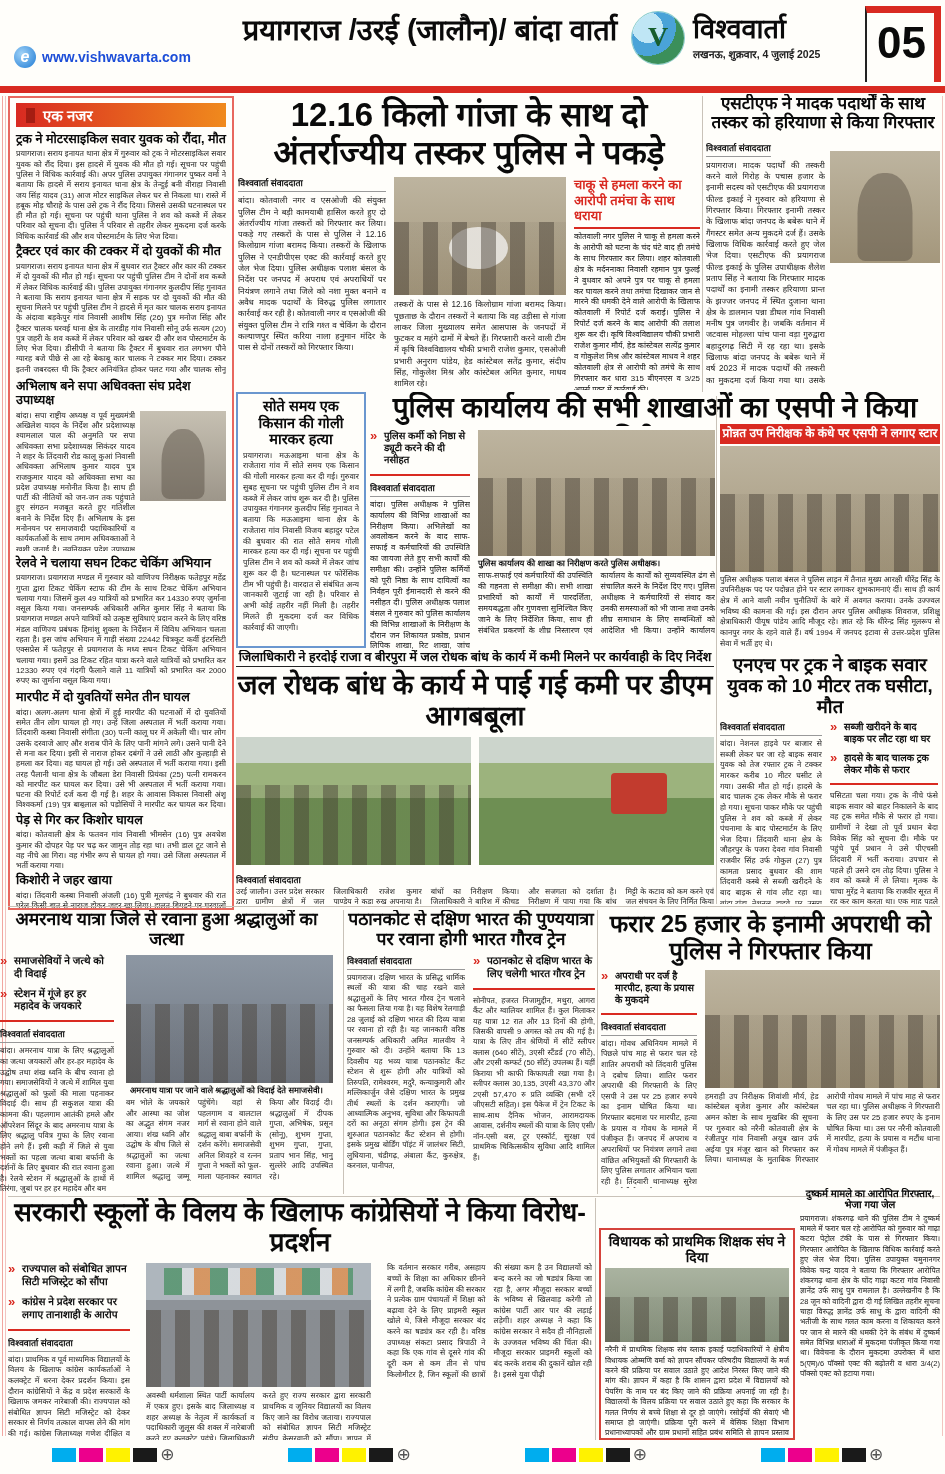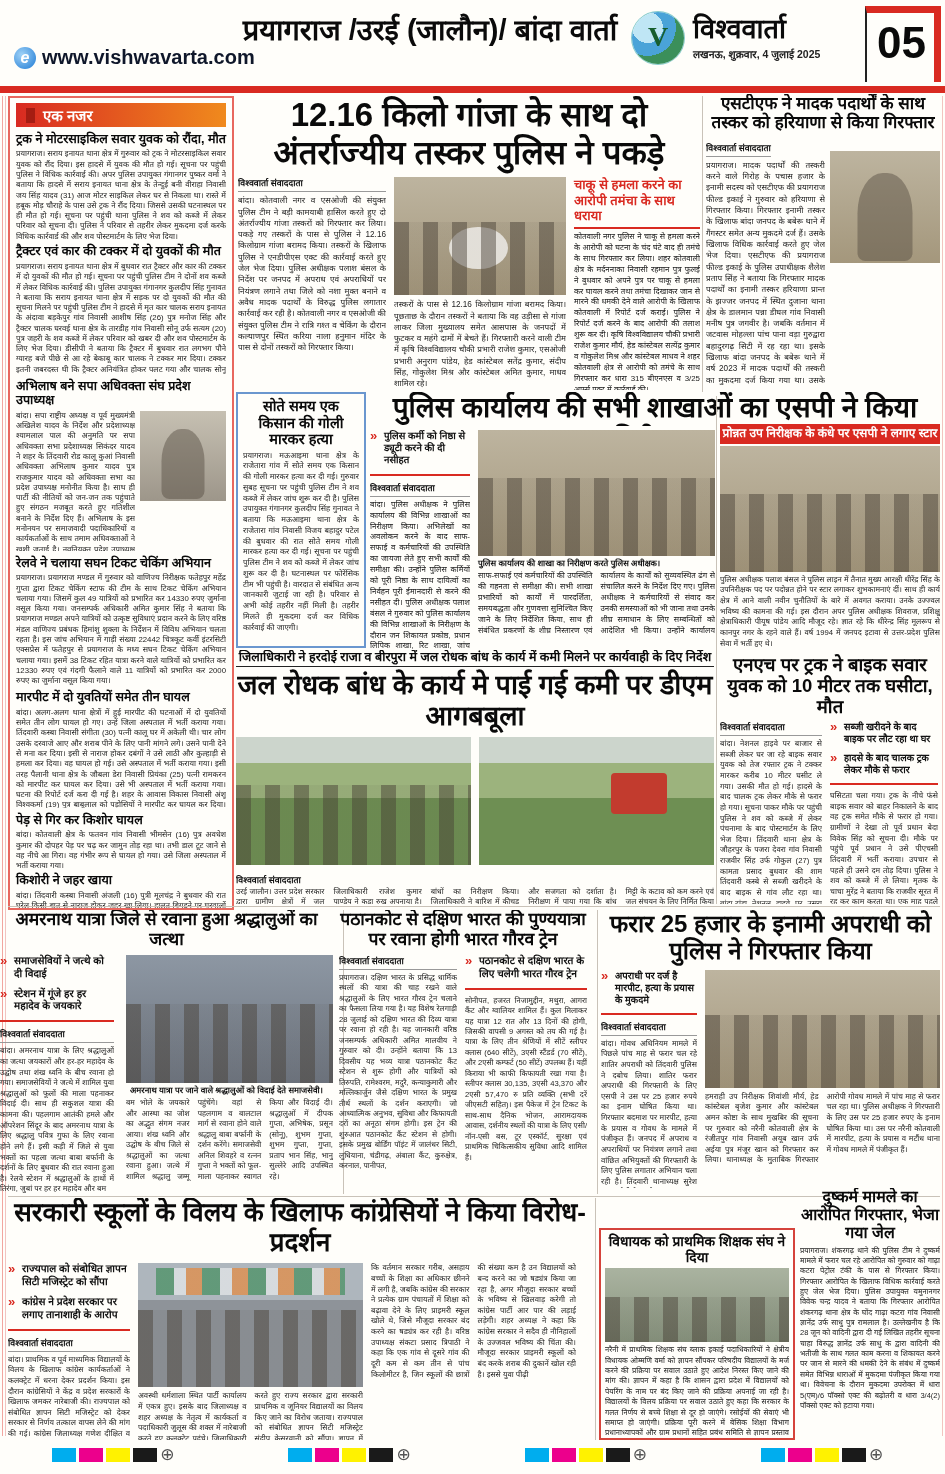--- a/index.html
+++ b/index.html
@@ -38,21 +38,21 @@
   .regmark i{width:24px;height:14px;display:block}
   .regsym{font-size:17px;color:#555;line-height:14px;font-style:normal}
 </style>
 </head>
 <body>
 
 <div class="page">
 
   <div class="abs" style="left:14px;top:46px;display:flex;align-items:center;gap:6px">
     <span style="width:22px;height:22px;border-radius:50%;background:radial-gradient(circle at 35% 35%,#9fd2f7,#1e7ad4);color:#fff;font-weight:bold;font-style:italic;font-size:16px;text-align:center;line-height:22px;display:block">e</span>
-    <span style="font-weight:bold;font-size:20px;color:#0f172a">www.vishwavarta.com</span>
+    <span style="font-weight:bold;font-size:14px;color:#1d4ed8">www.vishwavarta.com</span>
   </div>
   <div class="abs hl" style="left:230px;top:14px;width:400px;font-size:29px">प्रयागराज /उरई (जालौन)/ बांदा वार्ता</div>
   <div class="abs" style="left:632px;top:12px;display:flex;gap:9px;align-items:center">
     <span style="width:52px;height:52px;border-radius:50%;display:block;position:relative;background:radial-gradient(circle at 30% 30%,#bfe6f5 0 30%,#4aa3d8 30% 55%,#3b8f5a 55% 100%);box-shadow:0 0 0 1px #8cc">
       <b style="position:absolute;left:50%;top:50%;transform:translate(-50%,-52%);font-size:28px;color:#175e2e;font-family:'Liberation Serif',serif">V</b>
     </span>
     <span>
       <b style="display:block;font-size:27px;color:#0a0a0a;line-height:1.05">विश्ववार्ता</b>
       <span style="display:block;font-size:10.5px;font-weight:bold;color:#222;margin-top:3px">लखनऊ,   शुक्रवार, 4 जुलाई 2025</span>
     </span>
@@ -210,21 +210,21 @@
       <div style="width:207px">
         <div class="ph people" style="width:207px;height:128px;background:linear-gradient(180deg,#8d97a3,#6e7580)"></div>
         <div class="caption" style="margin:2px 4px 3px">अमरनाथ यात्रा पर जाने वाले श्रद्धालुओं को विदाई देते समाजसेवी।</div>
         <div class="body cols3" style="height:96px;font-size:7.6px">बम भोले के जयकारे और आस्था का जोश का अद्भुत संगम नजर आया। शंख ध्वनि और उद्घोष के बीच जिले से श्रद्धालुओं का जत्था रवाना हुआ। जत्थे में शामिल श्रद्धालु जम्मू पहुंचेंगे। वहां से पहलगाम व बालटाल मार्ग से रवाना होने वाले श्रद्धालु बाबा बर्फानी के दर्शन करेंगे। समाजसेवी अनिल शिवहरे व रत्नन गुप्ता ने भक्तों को फूल-माला पहनाकर स्वागत किया और विदाई दी। श्रद्धालुओं में दीपक गुप्ता, अभिषेक, प्रसून (सोनू), शुभम गुप्ता, शुभम गुप्ता, गुप्ता, प्रताप भान सिंह, भानु सुल्लेरे आदि उपस्थित रहे।</div>
       </div>
     </div>
   </section>
 
   <div class="abs vline" style="left:343px;top:910px;height:284px"></div>
 
-  <section class="abs sec" style="left:339px;top:910px;width:248px;height:284px">
+  <section class="abs sec" style="left:347px;top:910px;width:248px;height:284px">
     <h2 class="hl" style="font-size:17.5px">पठानकोट से दक्षिण भारत की पुण्ययात्रा पर रवाना होगी भारत गौरव ट्रेन</h2>
     <div style="display:flex;gap:8px;margin-top:5px">
       <div style="width:118px">
         <span class="byline">विश्ववार्ता संवाददाता</span>
         <div class="body" style="height:214px;font-size:7.6px">प्रयागराज। दक्षिण भारत के प्रसिद्ध धार्मिक स्थलों की यात्रा की चाह रखने वाले श्रद्धालुओं के लिए भारत गौरव ट्रेन चलाने का फैसला लिया गया है। यह विशेष रेलगाड़ी 28 जुलाई को दक्षिण भारत की दिव्य यात्रा पर रवाना हो रही है। यह जानकारी वरिष्ठ जनसम्पर्क अधिकारी अमित मालवीय ने गुरुवार को दी। उन्होंने बताया कि 13 दिवसीय यह भव्य यात्रा पठानकोट कैंट स्टेशन से शुरू होगी और यात्रियों को तिरुपति, रामेश्वरम, मदुरै, कन्याकुमारी और मल्लिकार्जुन जैसे दक्षिण भारत के प्रमुख तीर्थ स्थलों के दर्शन कराएगी। जो आध्यात्मिक अनुभव, सुविधा और किफायती दरों का अनूठा संगम होगी। इस ट्रेन की शुरुआत पठानकोट कैंट स्टेशन से होगी। इसके प्रमुख बोर्डिंग पॉइंट में जालंधर सिटी, लुधियाना, चंडीगढ़, अंबाला कैंट, कुरुक्षेत्र, करनाल, पानीपत,</div>
       </div>
       <div style="width:122px">
         <div class="b">पठानकोट से दक्षिण भारत के लिए चलेगी भारत गौरव ट्रेन</div>
         <div class="redrule"></div>
         <div class="body" style="height:196px;font-size:7.6px">सोनीपत, हजरत निजामुद्दीन, मथुरा, आगरा कैंट और ग्वालियर शामिल हैं। कुल मिलाकर यह यात्रा 12 रात और 13 दिनों की होगी, जिसकी वापसी 9 अगस्त को तय की गई है। यात्रा के लिए तीन श्रेणियों में सीटें स्लीपर क्लास (640 सीटें), 3एसी स्टैंडर्ड (70 सीटें), और 2एसी कम्फर्ट (50 सीटें) उपलब्ध हैं। यहीं किराया भी काफी किफायती रखा गया है। स्लीपर क्लास 30,135, 3एसी 43,370 और 2एसी 57,470 रु प्रति व्यक्ति (सभी दरें जीएसटी सहित)। इस पैकेज में ट्रेन टिकट के साथ-साथ दैनिक भोजन, आरामदायक आवास, दर्शनीय स्थलों की यात्रा के लिए एसी/नॉन-एसी बस, टूर एस्कॉर्ट, सुरक्षा एवं प्राथमिक चिकित्सकीय सुविधा आदि शामिल हैं।</div>
@@ -247,21 +247,21 @@
         <div class="ph khaki people" style="width:235px;height:118px"></div>
         <div class="body cols2" style="height:96px;font-size:7.7px;margin-top:4px">हमराही उप निरीक्षक शिवांशी मौर्य, हेड कांस्टेबल बृजेश कुमार और कांस्टेबल अमन कोष्टा के साथ मुखबिर की सूचना पर गुरुवार को नरैनी कोतवाली क्षेत्र के रंजीतपुर गांव निवासी अयूब खान उर्फ अईया पुत्र मंजूर खान को गिरफ्तार कर लिया। थानाध्यक्ष के मुताबिक गिरफ्तार आरोपी गोवध मामले में पांच माह से फरार चल रहा था। पुलिस अधीक्षक ने गिरफ्तारी के लिए उस पर 25 हजार रुपए के इनाम घोषित किया था। उस पर नरैनी कोतवाली में मारपीट, हत्या के प्रयास व मटौंध थाना में गोवध मामले में पंजीकृत हैं।</div>
       </div>
     </div>
   </section>
 
   <div class="abs hline" style="left:8px;top:1196px;width:932px"></div>
 
   <section class="abs sec" style="left:8px;top:1198px;width:584px;height:242px">
     <h2 class="hl" style="font-size:26px">सरकारी स्कूलों के विलय के खिलाफ कांग्रेसियों ने किया विरोध-प्रदर्शन</h2>
-    <div style="display:flex;gap:8px;margin-top:6px">
+    <div style="display:flex;gap:16px;margin-top:6px">
       <div style="width:122px">
         <div class="b">राज्यपाल को संबोधित ज्ञापन सिटी मजिस्ट्रेट को सौंपा</div>
         <div class="b">कांग्रेस ने प्रदेश सरकार पर लगाए तानाशाही के आरोप</div>
         <div class="redrule"></div>
         <span class="byline">विश्ववार्ता संवाददाता</span>
         <div class="body" style="height:120px;font-size:7.7px">बांदा। प्राथमिक व पूर्व माध्यमिक विद्यालयों के विलय के खिलाफ कांग्रेस कार्यकर्ताओं ने कलक्ट्रेट में धरना देकर प्रदर्शन किया। इस दौरान कांग्रेसियों ने केंद्र व प्रदेश सरकारों के खिलाफ जमकर नारेबाजी की। राज्यपाल को संबोधित ज्ञापन सिटी मजिस्ट्रेट को देकर सरकार से निर्णय तत्काल वापस लेने की मांग की गई। कांग्रेस जिलाध्यक्ष गणेश दीक्षित व शहर अध्यक्ष अफसाना शाह की अगुवाई में पदाधिकारी व कार्यकर्ता स्टेशन रोड</div>
       </div>
       <div style="width:225px">
         <div class="ph people flags" style="width:225px;height:124px;background:linear-gradient(180deg,#aeb6bd 0 30%,#8e9399 30% 100%)"></div>
         <div class="body cols2" style="height:70px;font-size:7.7px;margin-top:4px">अवस्थी धर्मशाला स्थित पार्टी कार्यालय में एकत्र हुए। इसके बाद जिलाध्यक्ष व शहर अध्यक्ष के नेतृत्व में कार्यकर्ता व पदाधिकारी जुलूस की शक्ल में नारेबाजी करते हुए कलक्ट्रेट पहुंचे। जिलाधिकारी कार्यालय के बाहर कांग्रेसियों ने नारेबाजी करते हुए राज्य सरकार द्वारा सरकारी प्राथमिक व जूनियर विद्यालयों का विलय किए जाने का विरोध जताया। राज्यपाल को संबोधित ज्ञापन सिटी मजिस्ट्रेट संदीप केसरवानी को सौंपा। ज्ञापन में कहा है कि सरकार के पांच हजार प्राथमिक व जूनियर विद्यालयों को विलय किए जाने के फैसले का विरोध किया जा रहा है। यह निर्णय न केवल शिक्षा के अधिकार और संविधान की मूल भावना के विरुद्ध है, बल्कि यह युवाओं-छात्रों व बेरोजगारी के लिए हानिकारक है। इससे शिक्षा पर प्रतिकूल प्रभाव पड़ेगा। कांग्रेस जिलाध्यक्ष ने आरोप लगाया</div>
@@ -274,21 +274,21 @@
 
   <div class="abs vline" style="left:595px;top:1198px;height:242px"></div>
 
   <section class="abs sec" style="left:599px;top:1228px;width:196px;height:212px;border:2px solid #d5433b;padding:4px">
     <h3 class="hl" style="font-size:13.8px">विधायक को प्राथमिक शिक्षक संघ ने दिया</h3>
     <div class="ph people" style="width:184px;height:74px;margin:3px 0;background:linear-gradient(180deg,#aab3a0,#87937e)"></div>
     <div class="body" style="height:108px;font-size:7.5px">नरैनी में प्राथमिक शिक्षक संघ ब्लाक इकाई पदाधिकारियों ने क्षेत्रीय विधायक ओम्मणि वर्मा को ज्ञापन सौंपकर परिषदीय विद्यालयों के मर्ज करने की प्रक्रिया पर सवाल उठाते हुए आदेश निरस्त किए जाने की मांग की। ज्ञापन में कहा है कि शासन द्वारा प्रदेश में विद्यालयों को पेयरिंग के नाम पर बंद किए जाने की प्रक्रिया अपनाई जा रही है। विद्यालयों के विलय प्रक्रिया पर सवाल उठाते हुए कहा कि सरकार के गलत निर्णय से बच्चे शिक्षा से दूर हो जाएंगे। रसोईयों की सेवाएं भी समाप्त हो जाएंगी। प्रक्रिया पूरी करने में बेसिक शिक्षा विभाग प्रधानाध्यापकों और ग्राम प्रधानों सहित प्रबंध समिति से ज्ञापन प्रस्ताव मांगा है। जबकि शिक्षक संघ लगातार विरोध कर रहा है। संघ पदाधिकारियों ने मुख्यमंत्री से आदेश वापस लेने की मांग की। इस दौरान विनय प्रताप सिंह, सुनील वर्मा, गणेश यादव, शिवचंद्र, विनय कुमार सहित तमाम शिक्षक मौजूद रहे।</div>
   </section>
 
   <section class="abs sec" style="left:800px;top:1188px;width:140px;height:252px">
-    <h3 class="hl" style="font-size:16px">दुष्कर्म मामले का आरोपित गिरफ्तार, भेजा गया जेल</h3>
+    <h3 class="hl" style="font-size:10px">दुष्कर्म मामले का आरोपित गिरफ्तार, भेजा गया जेल</h3>
     <div class="body" style="height:212px;font-size:7.5px;margin-top:3px">प्रयागराज। शंकरगढ़ थाने की पुलिस टीम ने दुष्कर्म मामले में फरार चल रहे आरोपित को गुरुवार को गाढ़ा कटरा पेट्रोल टंकी के पास से गिरफ्तार किया। गिरफ्तार आरोपित के खिलाफ विधिक कार्रवाई करते हुए जेल भेज दिया। पुलिस उपायुक्त यमुनानगर विवेक चन्द्र यादव ने बताया कि गिरफ्तार आरोपित शंकरगढ़ थाना क्षेत्र के घोंद गाढ़ा कटरा गांव निवासी ज्ञानेंद्र उर्फ साधु पुत्र रामलाल है। उल्लेखनीय है कि 28 जून को वादिनी द्वारा दी गई लिखित तहरीर सूचना चाहा विरुद्ध ज्ञानेंद्र उर्फ साधु के द्वारा वादिनी की भतीजी के साथ गलत काम करना व शिकायत करने पर जान से मारने की धमकी देने के संबंध में दुष्कर्म समेत विभिन्न धाराओं में मुकदमा पंजीकृत किया गया था। विवेचना के दौरान मुकदमा उपरोक्त में धारा 5(एम)/6 पॉक्सो एक्ट की बढ़ोतरी व धारा 3/4(2) पॉक्सो एक्ट को हटाया गया।</div>
   </section>
 
   <div class="abs" style="left:0;top:1448px;width:945px;display:flex;justify-content:space-around">
     <span class="regmark">
       <i style="background:#00adee"></i>
         <i style="background:#ec008c"></i>
         <i style="background:#fff200"></i>
         <i style="background:#1a1a1a"></i>
         <i class="regsym">⊕</i>

